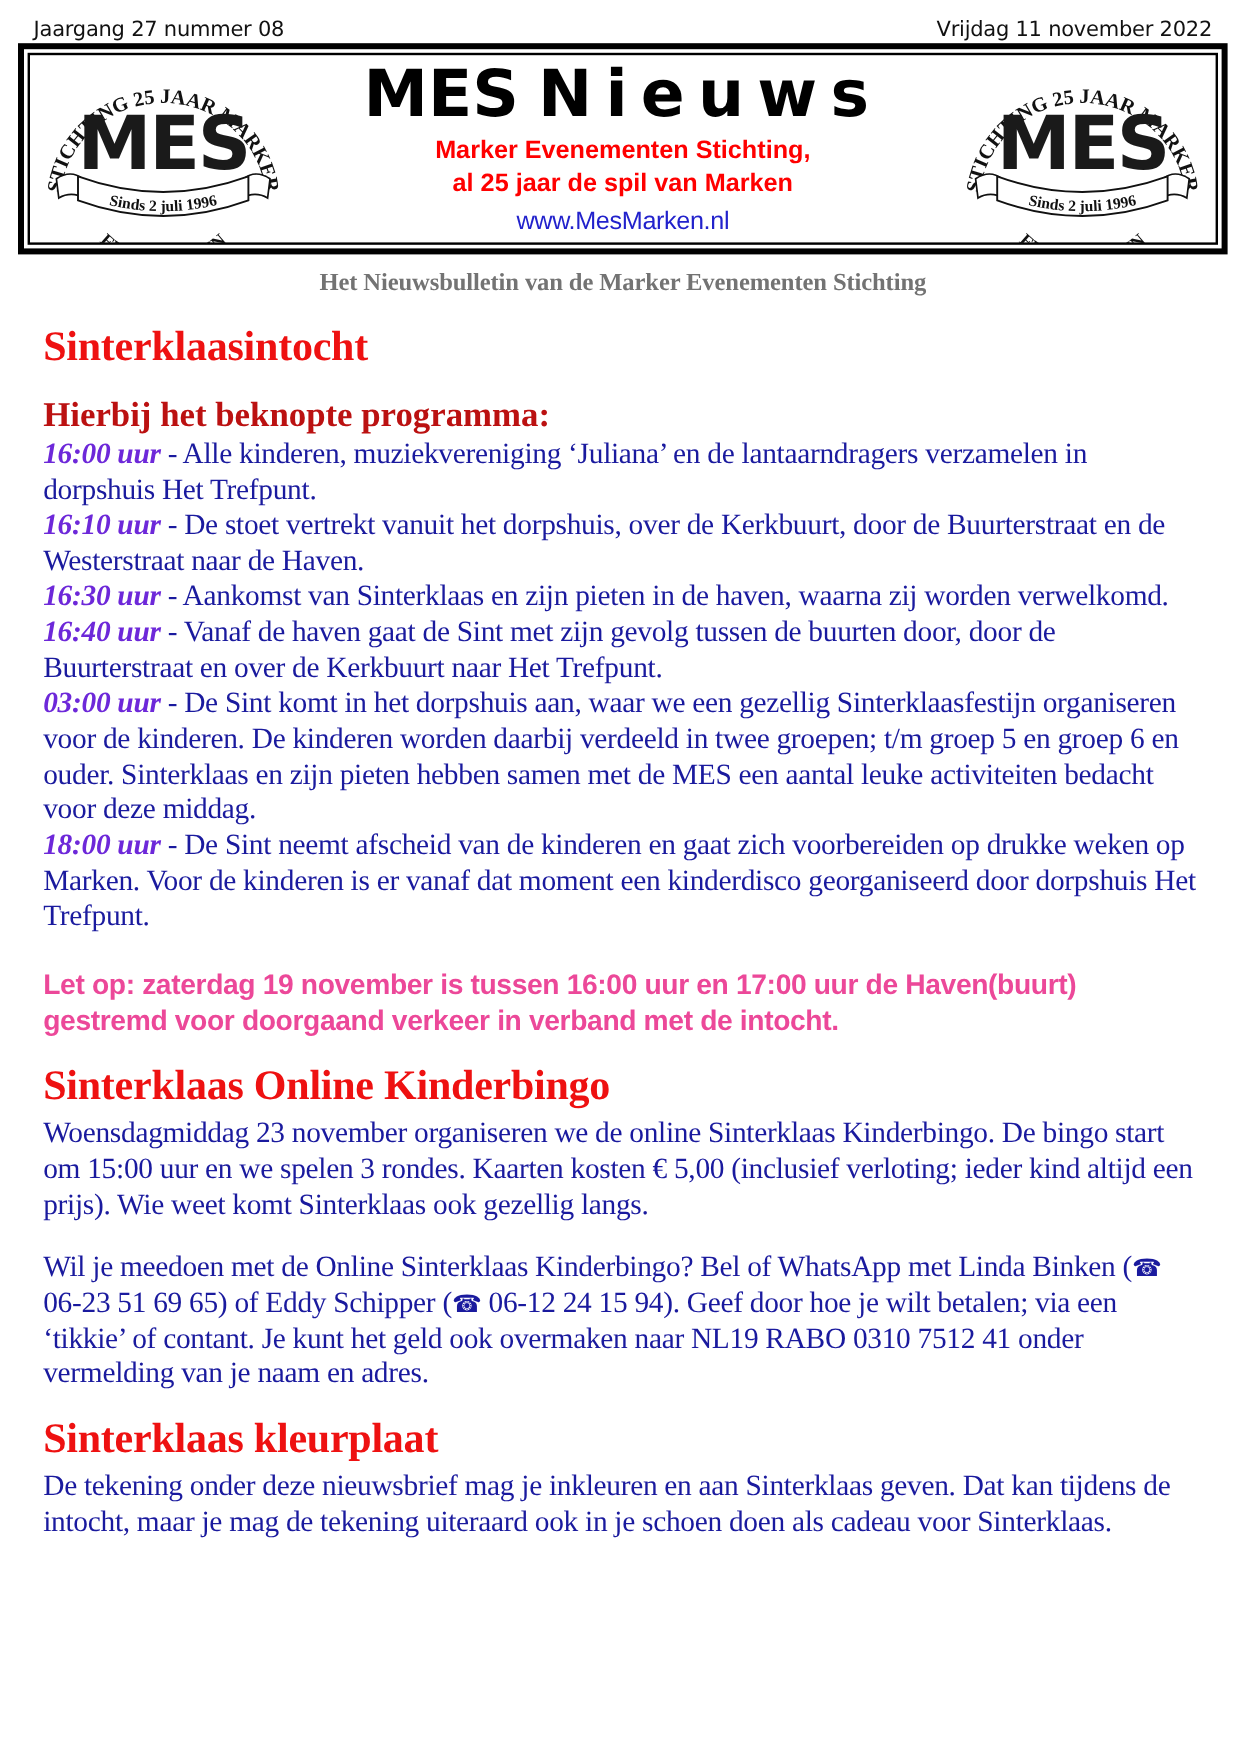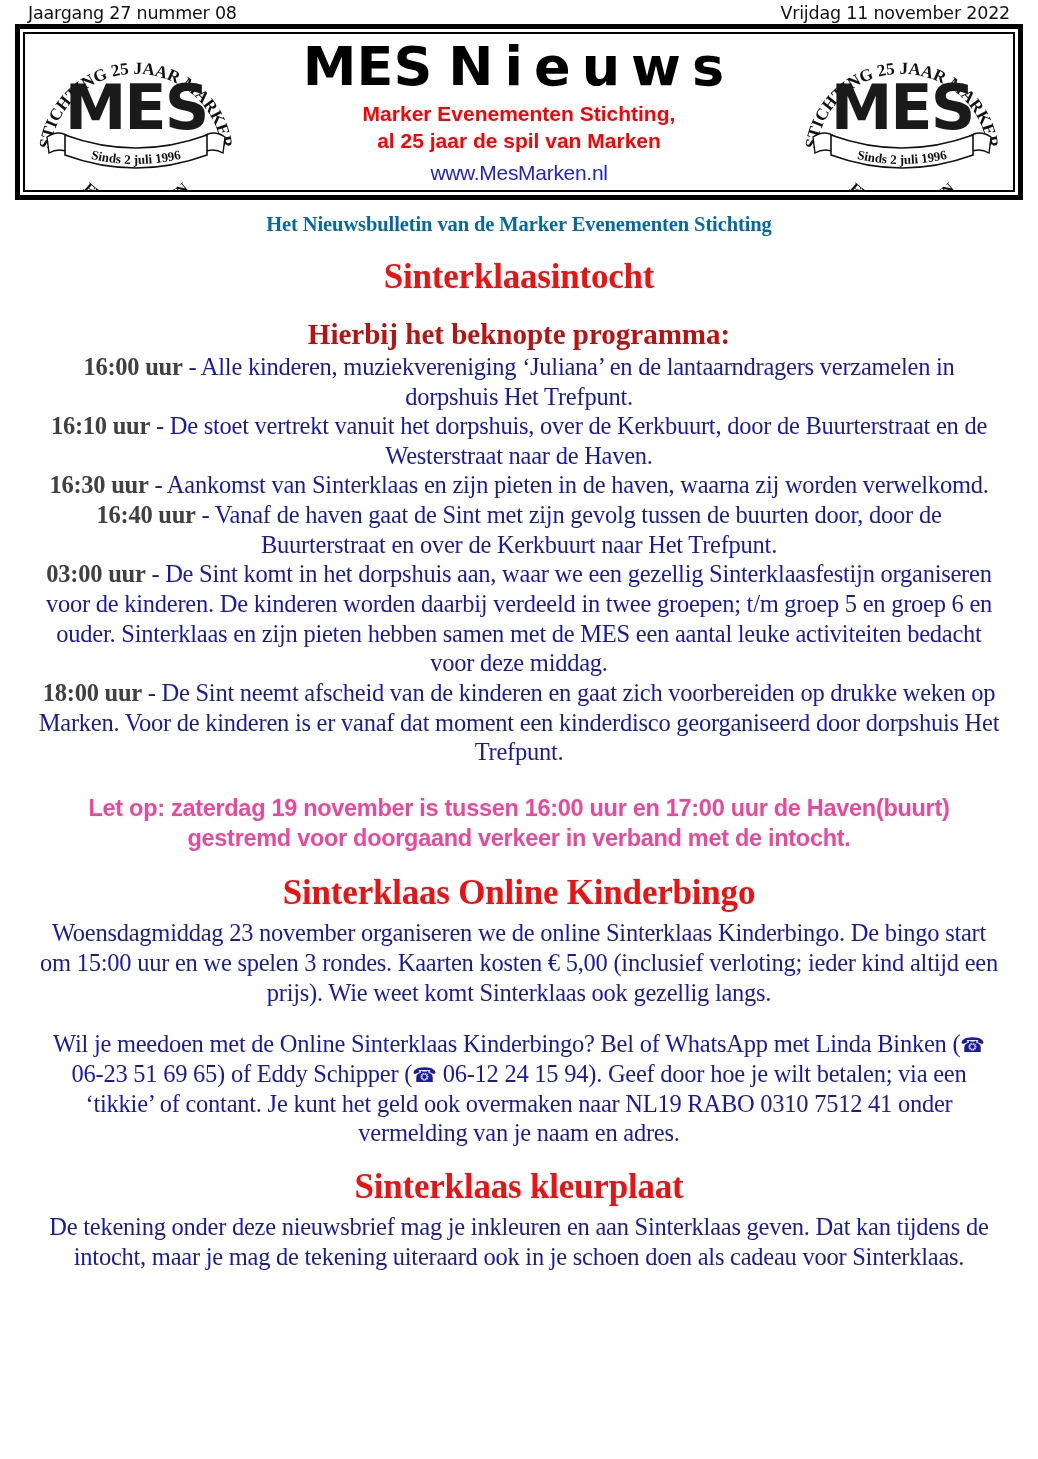--- a/index.html
+++ b/index.html
@@ -12,21 +12,21 @@
     height: 1459px;
     font-family: "Liberation Serif", serif;
     color: #1a1a8c;
     overflow: hidden;
   }
   .page {
     width: 1038px;
     height: 1459px;
     position: relative;
     box-sizing: border-box;
-    padding: 0 14px;
+    padding: 12px 14px;
   }
 
   
   .masthead-line {
     display: flex;
     justify-content: space-between;
     align-items: flex-end;
     font-family: "DejaVu Sans", sans-serif;
     font-size: 17.5px;
     color: #111111;
@@ -95,29 +95,29 @@
     margin-top: 7px;
     letter-spacing: -0.3px;
   }
 
   
   .strapline {
     text-align: center;
     font-family: "Liberation Serif", serif;
     font-weight: bold;
     font-size: 20.5px;
-    color: #0369a1;
+    color: #737373;
     margin-top: 13px;
     letter-spacing: -0.1px;
   }
 
   
   .content {
     padding: 0 22px;
-    text-align: center;
+    text-align: left;
   }
   h1.section-title {
     color: #ee1111;
     font-family: "Liberation Serif", serif;
     font-weight: bold;
     font-size: 35px;
     margin: 22px 0 6px 0;
     line-height: 1.1;
     letter-spacing: -0.2px;
   }
@@ -133,22 +133,23 @@
   }
   .sub-head {
     font-family: "Liberation Serif", serif;
     font-weight: bold;
     font-size: 29px;
     color: #bb1111;
     margin: 20px 0 0 0;
     line-height: 1.22;
   }
   .time {
-    color: #404040;
-    font-weight: bold;
+    color: #6d28d9;
+    font-weight: bold;
+    font-style: italic;
   }
   .notice {
     font-family: "Liberation Sans", sans-serif;
     font-weight: bold;
     font-size: 23.5px;
     color: #ec4899;
     line-height: 1.3;
     margin: 26px 0 0 0;
     letter-spacing: -0.3px;
   }

